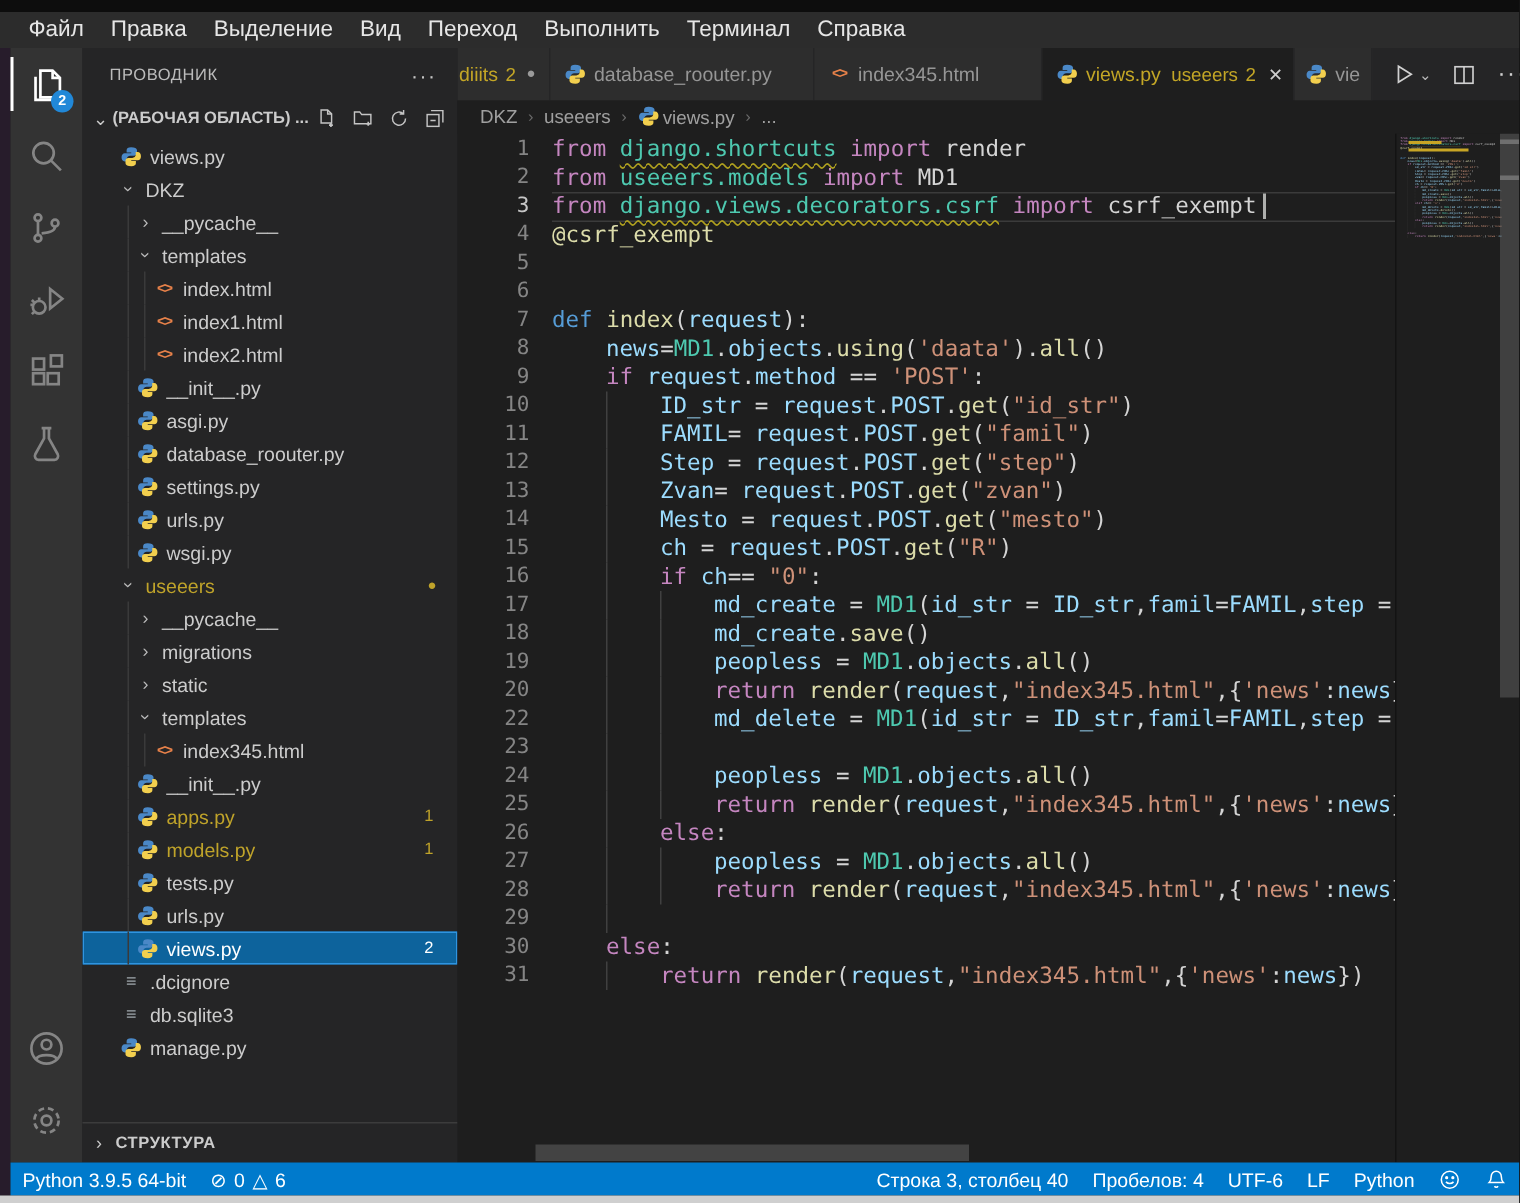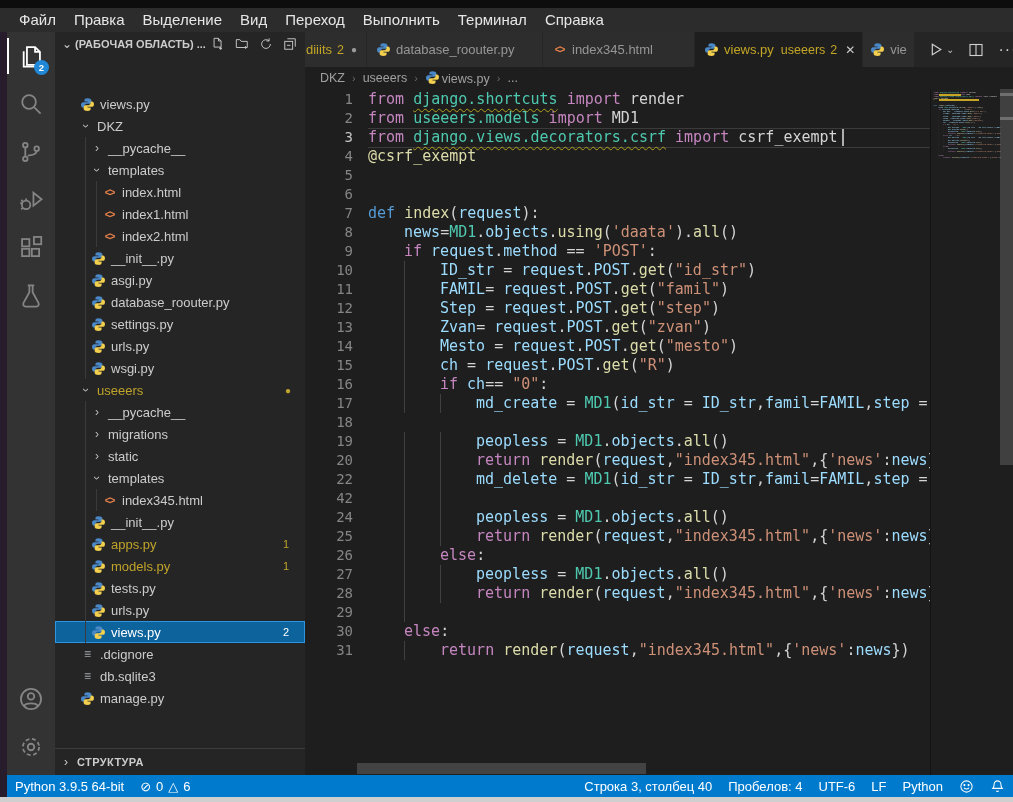--- a/index.html
+++ b/index.html
@@ -190,20 +190,24 @@
             <svg width="26" height="26" viewBox="0 0 16 16" fill="none" stroke="currentColor" stroke-width="1.1">
               <circle cx="8" cy="8" r="2"></circle>
               <circle cx="8" cy="8" r="5" stroke-dasharray="2.4 1.6"></circle>
             </svg>
           </span>
         </div>
       </div>
   </div>
 
   <div class="sidebar">
+    <div class="sb-header">
+      <span class="sb-title">ПРОВОДНИК</span>
+      <span class="sb-more">···</span>
+    </div>
     <div class="ws-row">
       <span class="ws-chev">⌄</span>
       <span class="ws-label">(РАБОЧАЯ ОБЛАСТЬ) ...</span>
       <span class="ws-actions" id="ws-actions">
           <span>
             <svg width="14" height="14" viewBox="0 0 16 16" fill="none" stroke="currentColor" stroke-width="1.1">
               <path d="M3.5 1.5h5l3 3v7h-8z"></path>
               <path d="M8.5 1.5v3h3"></path>
               <path d="M11 11.5v3M9.5 13h3" stroke-width="1.3"></path>
             </svg>
@@ -545,25 +549,25 @@
           <div class="cl"><span class="ln">8</span><span class="ct"><span class="tx" style="padding-left:36px"><span class="tk-var">news</span><span class="tk-pln">=</span><span class="tk-cls">MD1</span><span class="tk-pln">.</span><span class="tk-var">objects</span><span class="tk-pln">.</span><span class="tk-fn">using</span><span class="tk-pln">(</span><span class="tk-str">'daata'</span><span class="tk-pln">).</span><span class="tk-fn">all</span><span class="tk-pln">()</span></span></span></div>
           <div class="cl"><span class="ln">9</span><span class="ct"><span class="tx" style="padding-left:36px"><span class="tk-kw">if </span><span class="tk-var">request</span><span class="tk-pln">.</span><span class="tk-var">method</span><span class="tk-pln"> == </span><span class="tk-str">'POST'</span><span class="tk-pln">:</span></span></span></div>
           <div class="cl"><span class="ln">10</span><span class="ct"><span class="cguide" style="left:36px"></span><span class="tx" style="padding-left:72px"><span class="tk-var">ID_str</span><span class="tk-pln"> = </span><span class="tk-var">request</span><span class="tk-pln">.</span><span class="tk-var">POST</span><span class="tk-pln">.</span><span class="tk-fn">get</span><span class="tk-pln">(</span><span class="tk-str">"id_str"</span><span class="tk-pln">)</span></span></span></div>
           <div class="cl"><span class="ln">11</span><span class="ct"><span class="cguide" style="left:36px"></span><span class="tx" style="padding-left:72px"><span class="tk-var">FAMIL</span><span class="tk-pln">= </span><span class="tk-var">request</span><span class="tk-pln">.</span><span class="tk-var">POST</span><span class="tk-pln">.</span><span class="tk-fn">get</span><span class="tk-pln">(</span><span class="tk-str">"famil"</span><span class="tk-pln">)</span></span></span></div>
           <div class="cl"><span class="ln">12</span><span class="ct"><span class="cguide" style="left:36px"></span><span class="tx" style="padding-left:72px"><span class="tk-var">Step</span><span class="tk-pln"> = </span><span class="tk-var">request</span><span class="tk-pln">.</span><span class="tk-var">POST</span><span class="tk-pln">.</span><span class="tk-fn">get</span><span class="tk-pln">(</span><span class="tk-str">"step"</span><span class="tk-pln">)</span></span></span></div>
           <div class="cl"><span class="ln">13</span><span class="ct"><span class="cguide" style="left:36px"></span><span class="tx" style="padding-left:72px"><span class="tk-var">Zvan</span><span class="tk-pln">= </span><span class="tk-var">request</span><span class="tk-pln">.</span><span class="tk-var">POST</span><span class="tk-pln">.</span><span class="tk-fn">get</span><span class="tk-pln">(</span><span class="tk-str">"zvan"</span><span class="tk-pln">)</span></span></span></div>
           <div class="cl"><span class="ln">14</span><span class="ct"><span class="cguide" style="left:36px"></span><span class="tx" style="padding-left:72px"><span class="tk-var">Mesto</span><span class="tk-pln"> = </span><span class="tk-var">request</span><span class="tk-pln">.</span><span class="tk-var">POST</span><span class="tk-pln">.</span><span class="tk-fn">get</span><span class="tk-pln">(</span><span class="tk-str">"mesto"</span><span class="tk-pln">)</span></span></span></div>
           <div class="cl"><span class="ln">15</span><span class="ct"><span class="cguide" style="left:36px"></span><span class="tx" style="padding-left:72px"><span class="tk-var">ch</span><span class="tk-pln"> = </span><span class="tk-var">request</span><span class="tk-pln">.</span><span class="tk-var">POST</span><span class="tk-pln">.</span><span class="tk-fn">get</span><span class="tk-pln">(</span><span class="tk-str">"R"</span><span class="tk-pln">)</span></span></span></div>
           <div class="cl"><span class="ln">16</span><span class="ct"><span class="cguide" style="left:36px"></span><span class="tx" style="padding-left:72px"><span class="tk-kw">if </span><span class="tk-var">ch</span><span class="tk-pln">== </span><span class="tk-str">"0"</span><span class="tk-pln">:</span></span></span></div>
           <div class="cl"><span class="ln">17</span><span class="ct"><span class="cguide" style="left:36px"></span><span class="cguide" style="left:72px"></span><span class="tx" style="padding-left:108px"><span class="tk-var">md_create</span><span class="tk-pln"> = </span><span class="tk-cls">MD1</span><span class="tk-pln">(</span><span class="tk-var">id_str</span><span class="tk-pln"> = </span><span class="tk-var">ID_str</span><span class="tk-pln">,</span><span class="tk-var">famil</span><span class="tk-pln">=</span><span class="tk-var">FAMIL</span><span class="tk-pln">,</span><span class="tk-var">step</span><span class="tk-pln"> = </span></span></span></div>
-          <div class="cl"><span class="ln">18</span></div>
+          <div class="cl"><span class="ln">18</span><span class="ct"><span class="cguide" style="left:36px"></span><span class="cguide" style="left:72px"></span><span class="tx" style="padding-left:108px"><span class="tk-var">md_create</span><span class="tk-pln">.</span><span class="tk-fn">save</span><span class="tk-pln">()</span></span></span></div>
           <div class="cl"><span class="ln">19</span><span class="ct"><span class="cguide" style="left:36px"></span><span class="cguide" style="left:72px"></span><span class="tx" style="padding-left:108px"><span class="tk-var">peopless</span><span class="tk-pln"> = </span><span class="tk-cls">MD1</span><span class="tk-pln">.</span><span class="tk-var">objects</span><span class="tk-pln">.</span><span class="tk-fn">all</span><span class="tk-pln">()</span></span></span></div>
           <div class="cl"><span class="ln">20</span><span class="ct"><span class="cguide" style="left:36px"></span><span class="cguide" style="left:72px"></span><span class="tx" style="padding-left:108px"><span class="tk-kw">return </span><span class="tk-fn">render</span><span class="tk-pln">(</span><span class="tk-var">request</span><span class="tk-pln">,</span><span class="tk-str">"index345.html"</span><span class="tk-pln">,{</span><span class="tk-str">'news'</span><span class="tk-pln">:</span><span class="tk-var">news</span><span class="tk-pln">})</span></span></span></div>
           <div class="cl"><span class="ln">22</span><span class="ct"><span class="cguide" style="left:36px"></span><span class="cguide" style="left:72px"></span><span class="tx" style="padding-left:108px"><span class="tk-var">md_delete</span><span class="tk-pln"> = </span><span class="tk-cls">MD1</span><span class="tk-pln">(</span><span class="tk-var">id_str</span><span class="tk-pln"> = </span><span class="tk-var">ID_str</span><span class="tk-pln">,</span><span class="tk-var">famil</span><span class="tk-pln">=</span><span class="tk-var">FAMIL</span><span class="tk-pln">,</span><span class="tk-var">step</span><span class="tk-pln"> = </span></span></span></div>
-          <div class="cl"><span class="ln">42</span><span class="ct"><span class="cguide" style="left:36px"></span><span class="cguide" style="left:72px"></span></span></div>
+          <div class="cl"><span class="ln">23</span><span class="ct"><span class="cguide" style="left:36px"></span><span class="cguide" style="left:72px"></span></span></div>
           <div class="cl"><span class="ln">24</span><span class="ct"><span class="cguide" style="left:36px"></span><span class="cguide" style="left:72px"></span><span class="tx" style="padding-left:108px"><span class="tk-var">peopless</span><span class="tk-pln"> = </span><span class="tk-cls">MD1</span><span class="tk-pln">.</span><span class="tk-var">objects</span><span class="tk-pln">.</span><span class="tk-fn">all</span><span class="tk-pln">()</span></span></span></div>
           <div class="cl"><span class="ln">25</span><span class="ct"><span class="cguide" style="left:36px"></span><span class="cguide" style="left:72px"></span><span class="tx" style="padding-left:108px"><span class="tk-kw">return </span><span class="tk-fn">render</span><span class="tk-pln">(</span><span class="tk-var">request</span><span class="tk-pln">,</span><span class="tk-str">"index345.html"</span><span class="tk-pln">,{</span><span class="tk-str">'news'</span><span class="tk-pln">:</span><span class="tk-var">news</span><span class="tk-pln">})</span></span></span></div>
           <div class="cl"><span class="ln">26</span><span class="ct"><span class="cguide" style="left:36px"></span><span class="tx" style="padding-left:72px"><span class="tk-kw">else</span><span class="tk-pln">:</span></span></span></div>
           <div class="cl"><span class="ln">27</span><span class="ct"><span class="cguide" style="left:36px"></span><span class="cguide" style="left:72px"></span><span class="tx" style="padding-left:108px"><span class="tk-var">peopless</span><span class="tk-pln"> = </span><span class="tk-cls">MD1</span><span class="tk-pln">.</span><span class="tk-var">objects</span><span class="tk-pln">.</span><span class="tk-fn">all</span><span class="tk-pln">()</span></span></span></div>
           <div class="cl"><span class="ln">28</span><span class="ct"><span class="cguide" style="left:36px"></span><span class="cguide" style="left:72px"></span><span class="tx" style="padding-left:108px"><span class="tk-kw">return </span><span class="tk-fn">render</span><span class="tk-pln">(</span><span class="tk-var">request</span><span class="tk-pln">,</span><span class="tk-str">"index345.html"</span><span class="tk-pln">,{</span><span class="tk-str">'news'</span><span class="tk-pln">:</span><span class="tk-var">news</span><span class="tk-pln">})</span></span></span></div>
           <div class="cl"><span class="ln">29</span><span class="ct"><span class="cguide" style="left:36px"></span><span class="tx" style="padding-left:0px"></span></span></div>
           <div class="cl"><span class="ln">30</span><span class="ct"><span class="tx" style="padding-left:36px"><span class="tk-kw">else</span><span class="tk-pln">:</span></span></span></div>
           <div class="cl"><span class="ln">31</span><span class="ct"><span class="cguide" style="left:36px"></span><span class="tx" style="padding-left:72px"><span class="tk-kw">return </span><span class="tk-fn">render</span><span class="tk-pln">(</span><span class="tk-var">request</span><span class="tk-pln">,</span><span class="tk-str">"index345.html"</span><span class="tk-pln">,{</span><span class="tk-str">'news'</span><span class="tk-pln">:</span><span class="tk-var">news</span><span class="tk-pln">})</span></span></span></div>
         </div>
       <div class="minimap">

